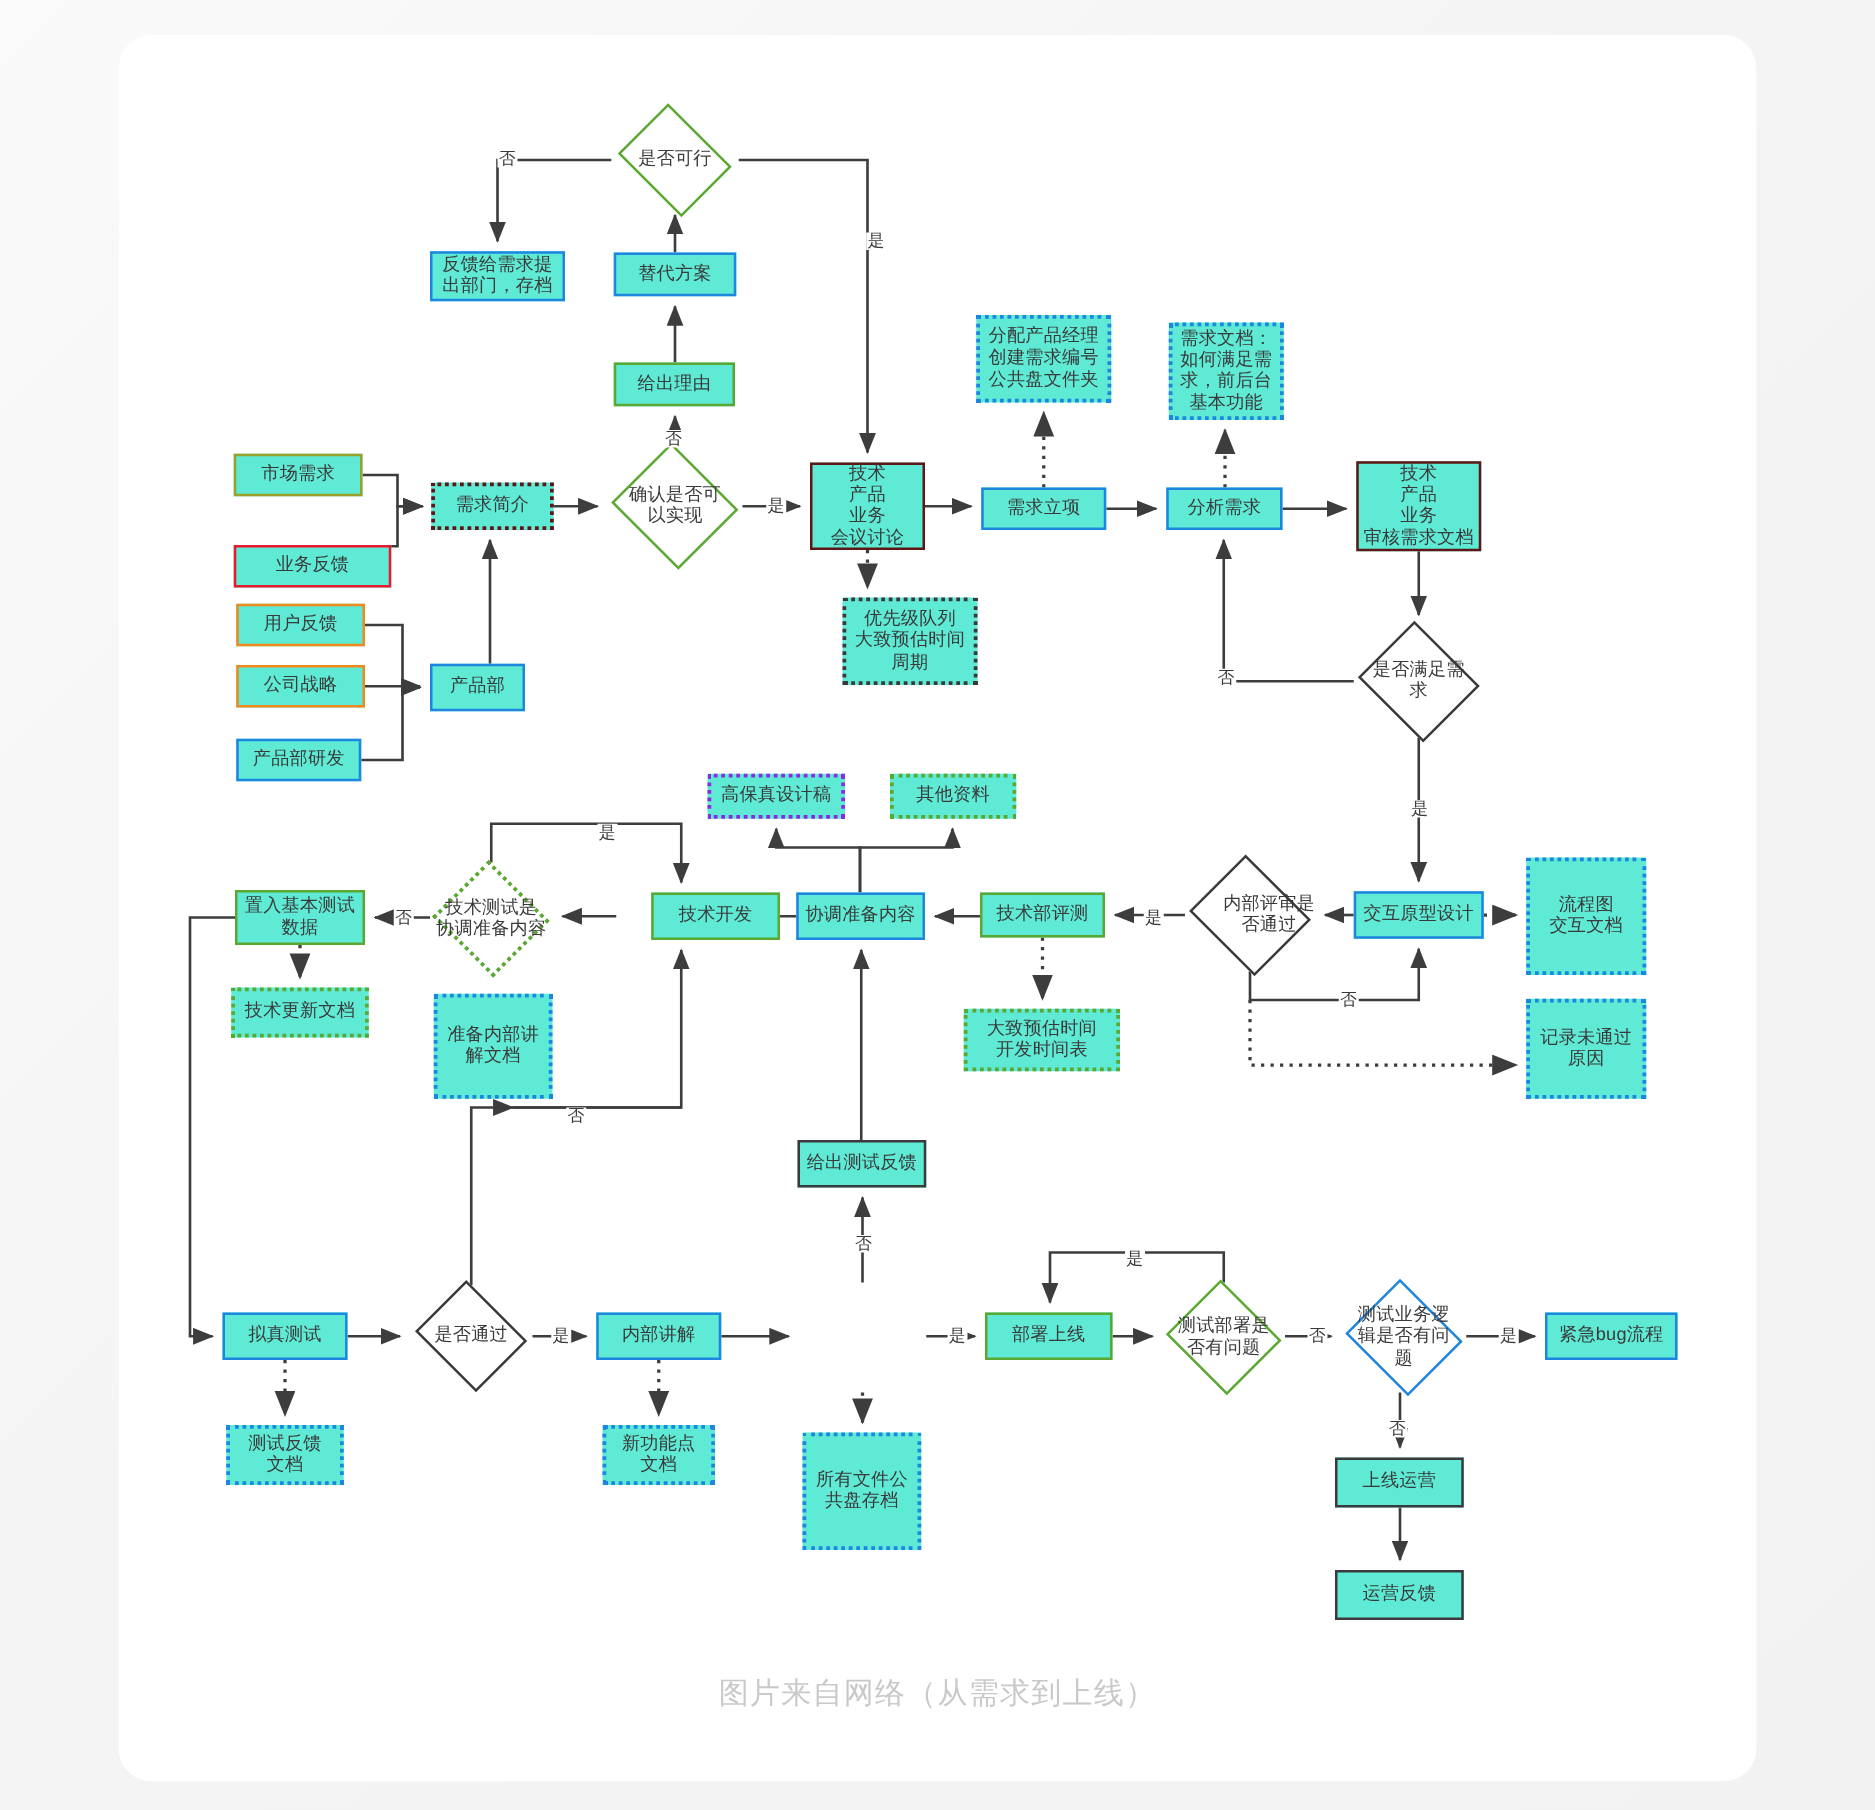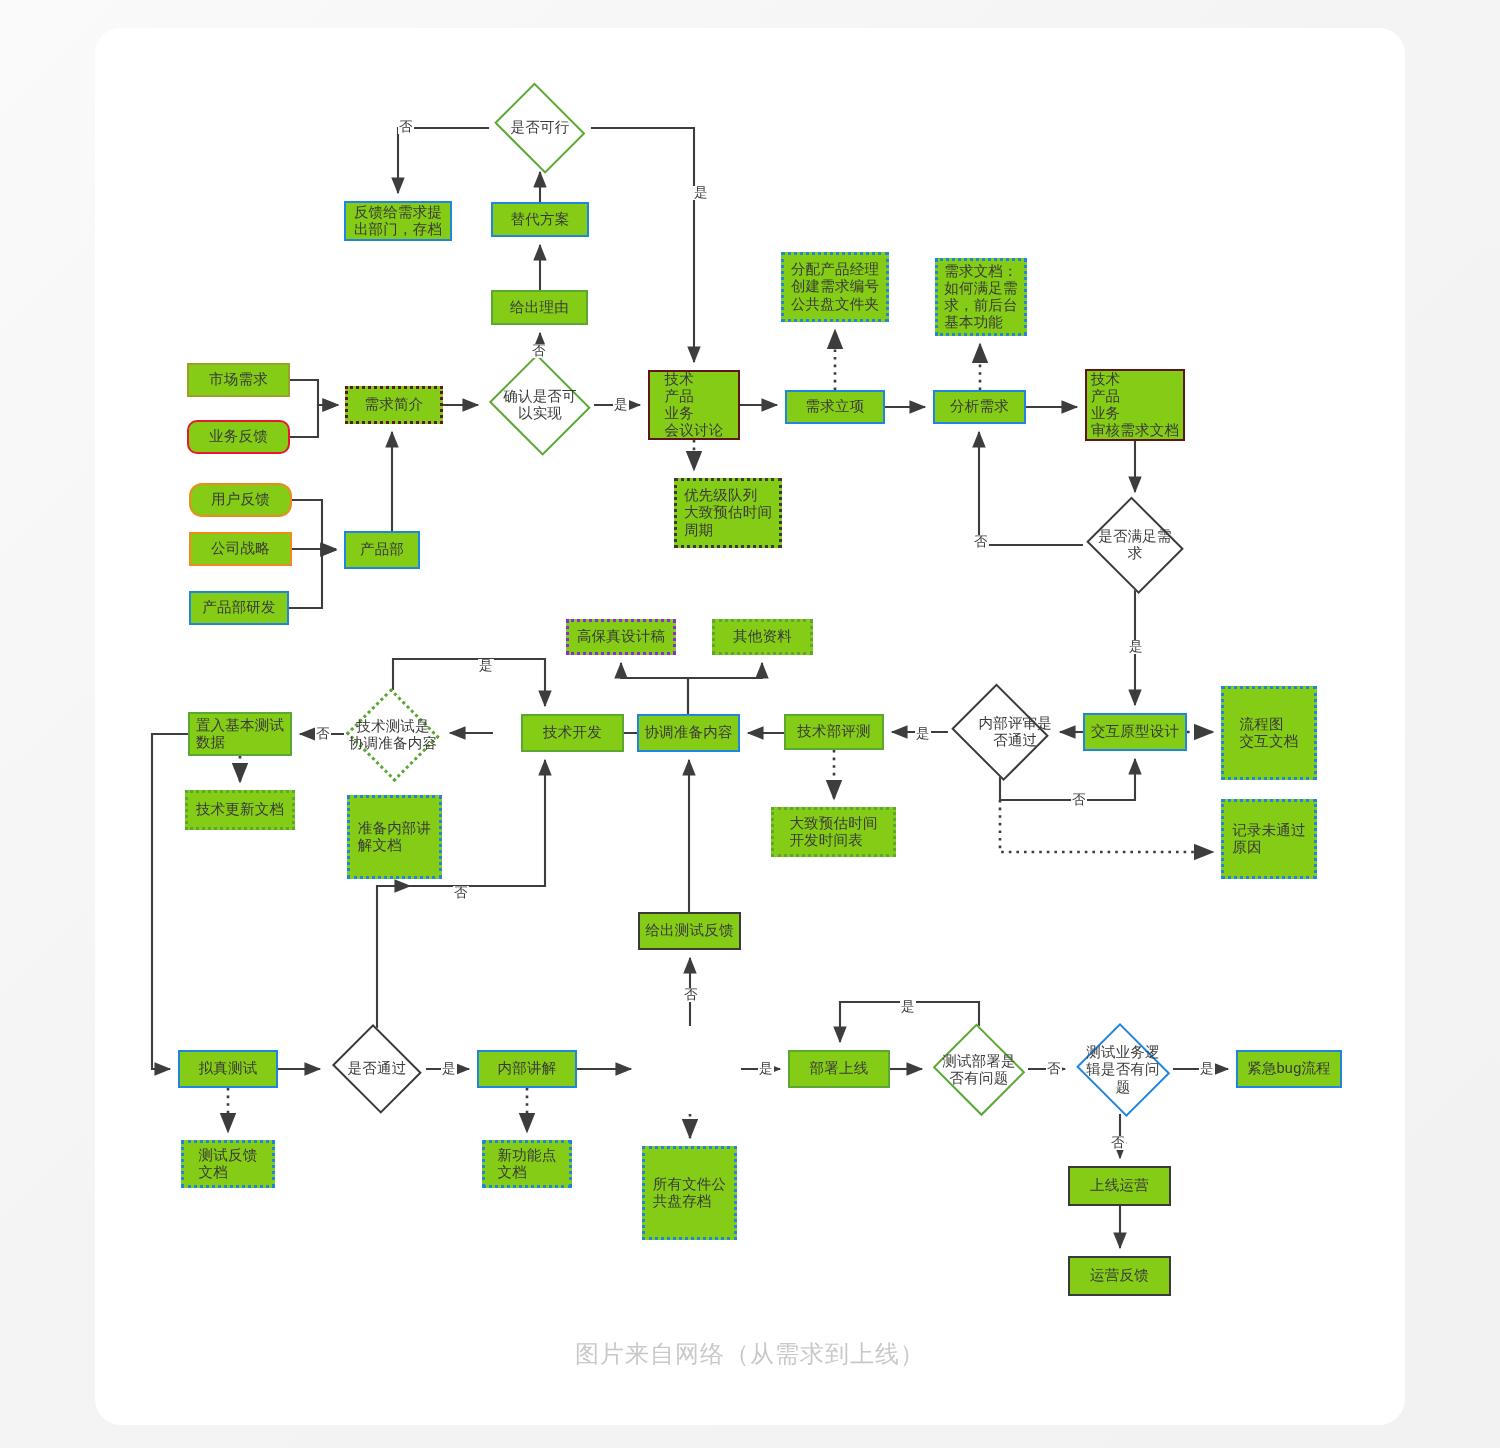--- a/index.html
+++ b/index.html
@@ -40,24 +40,25 @@
     top: 0;
     width: 1500px;
     height: 1448px;
   }
   .node {
     position: absolute;
     box-sizing: border-box;
     display: flex;
     align-items: center;
     justify-content: center;
+    text-align: center;
     color: #3a3a3a;
     font-size: 14.5px;
     line-height: 1.18;
-    background: #84cc16;
+    background: #5eead4;
     white-space: pre-line;
     letter-spacing: 0.2px;
   }
   .rect { border-style: solid; border-width: 2px; }
   .rect-dot { border-style: dotted; border-width: 3px; }
   .diamond-wrap {
     position: absolute;
     display: flex;
     align-items: center;
     justify-content: center;
@@ -217,22 +218,22 @@
       <path d="M834,750 L834,799"></path>
       <path d="M240,756 L240,782"></path>
       <path d="M228,1088 L228,1132"></path>
       <path d="M527,1088 L527,1132"></path>
       <path d="M690,1114 L690,1138"></path>
     </g>
   </svg>
 
   <div id="nodes">
       <div class="node rect" style="left: 187px; top: 363px; width: 103px; height: 34px; border-color: rgb(154, 160, 42);">市场需求</div>
-      <div class="node rect" style="left: 187px; top: 420px; width: 103px; height: 34px; border-color: rgb(232, 25, 44); border-radius: 10px;">业务反馈</div>
-      <div class="node rect" style="left: 189px; top: 483px; width: 103px; height: 34px; border-color: rgb(240, 138, 30); border-radius: 13px;">用户反馈</div>
+      <div class="node rect" style="left: 187px; top: 436px; width: 126px; height: 34px; border-color: rgb(232, 25, 44);">业务反馈</div>
+      <div class="node rect" style="left: 189px; top: 483px; width: 103px; height: 34px; border-color: rgb(240, 138, 30);">用户反馈</div>
       <div class="node rect" style="left: 189px; top: 532px; width: 103px; height: 34px; border-color: rgb(240, 138, 30);">公司战略</div>
       <div class="node rect" style="left: 189px; top: 591px; width: 100px; height: 34px; border-color: rgb(31, 134, 224);">产品部研发</div>
       <div class="node rect" style="left: 344px; top: 531px; width: 76px; height: 38px; border-color: rgb(31, 134, 224);">产品部</div>
       <div class="node rect-dot" style="left: 345px; top: 386px; width: 98px; height: 38px; border-color: rgb(94, 22, 22);">需求简介</div>
       <div class="diamond-wrap" style="left: 486px; top: 357px; width: 108px; height: 96px;">
         <div class="diamond-shape" style="border-color: rgb(90, 168, 50);"></div>
         <div class="diamond-label">确认是否可
 以实现</div>
       </div>
       <div class="node rect" style="left: 491px; top: 290px; width: 97px; height: 35px; border-color: rgb(90, 168, 50);">给出理由</div>

